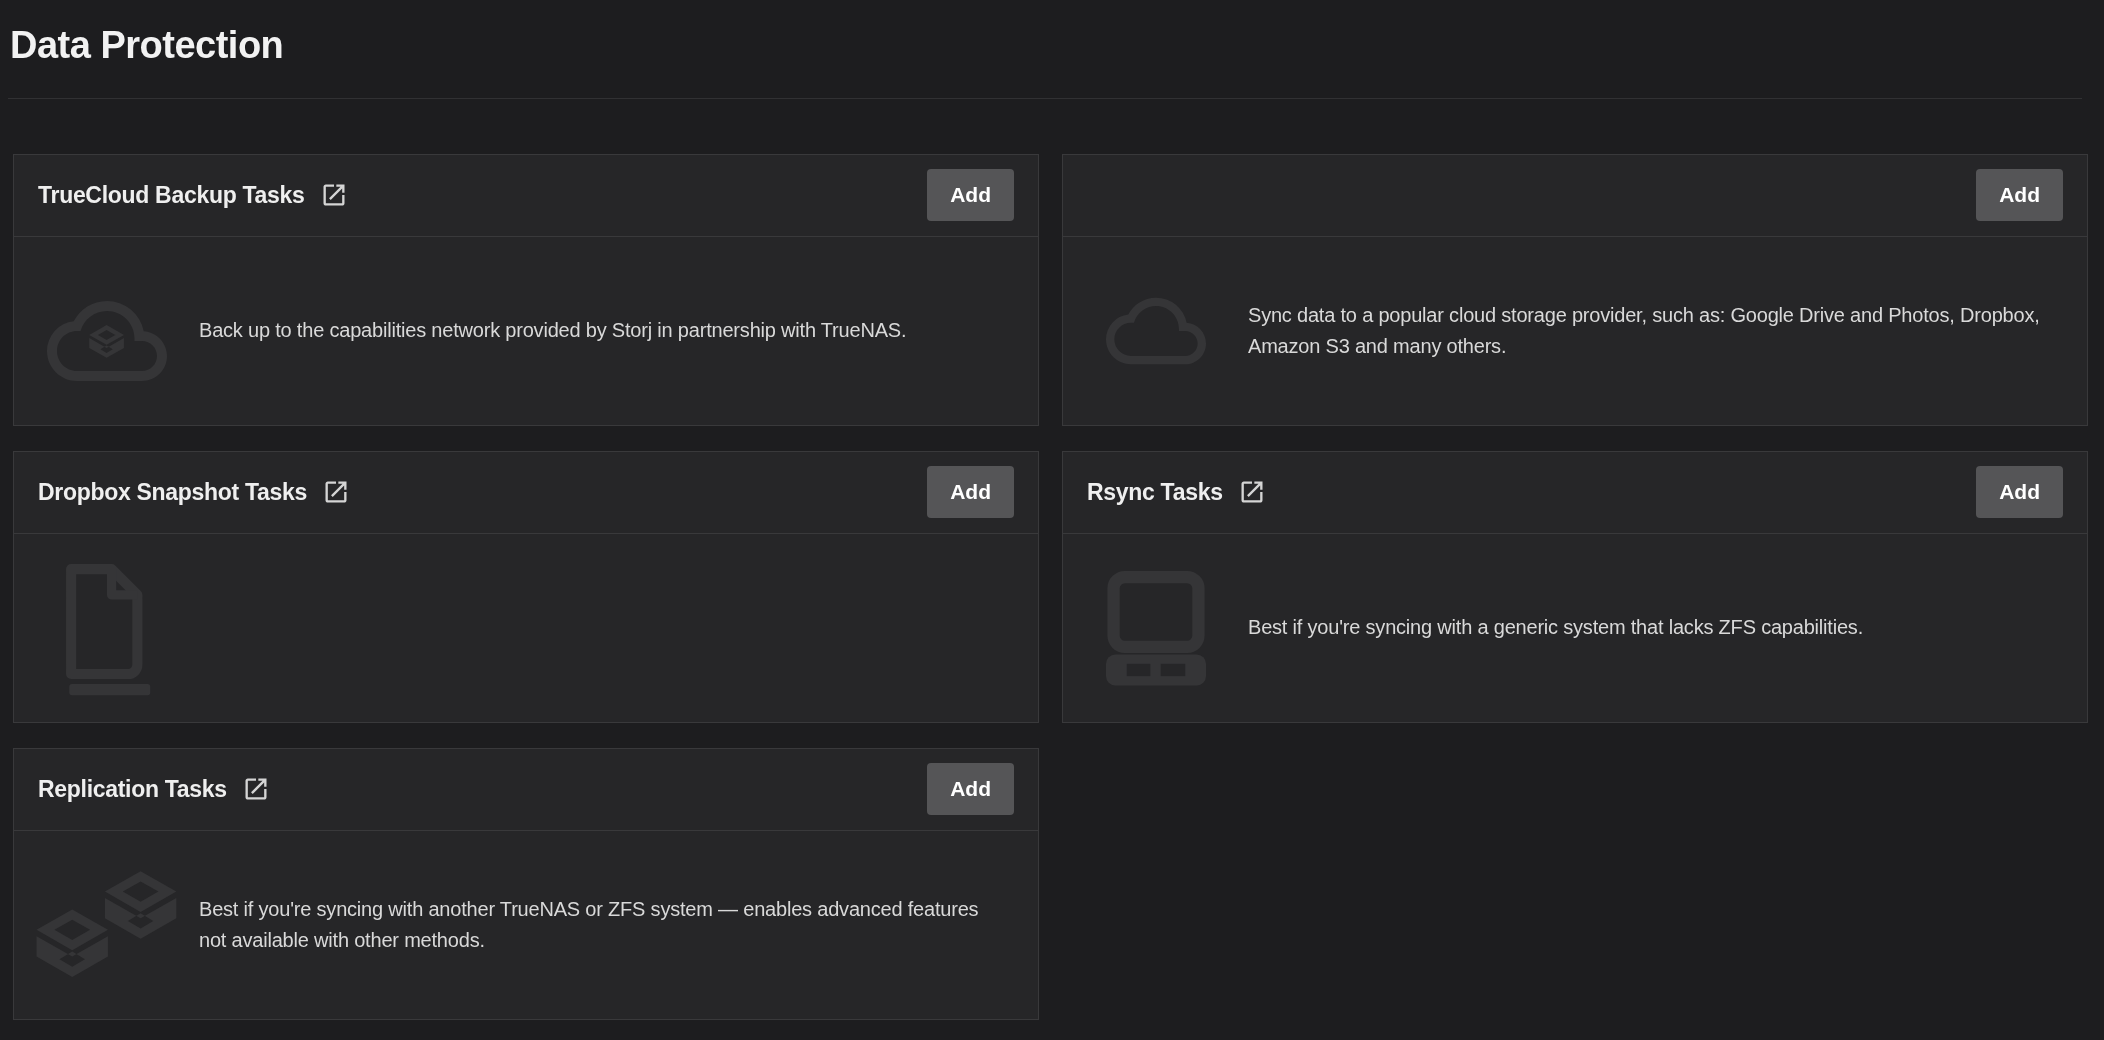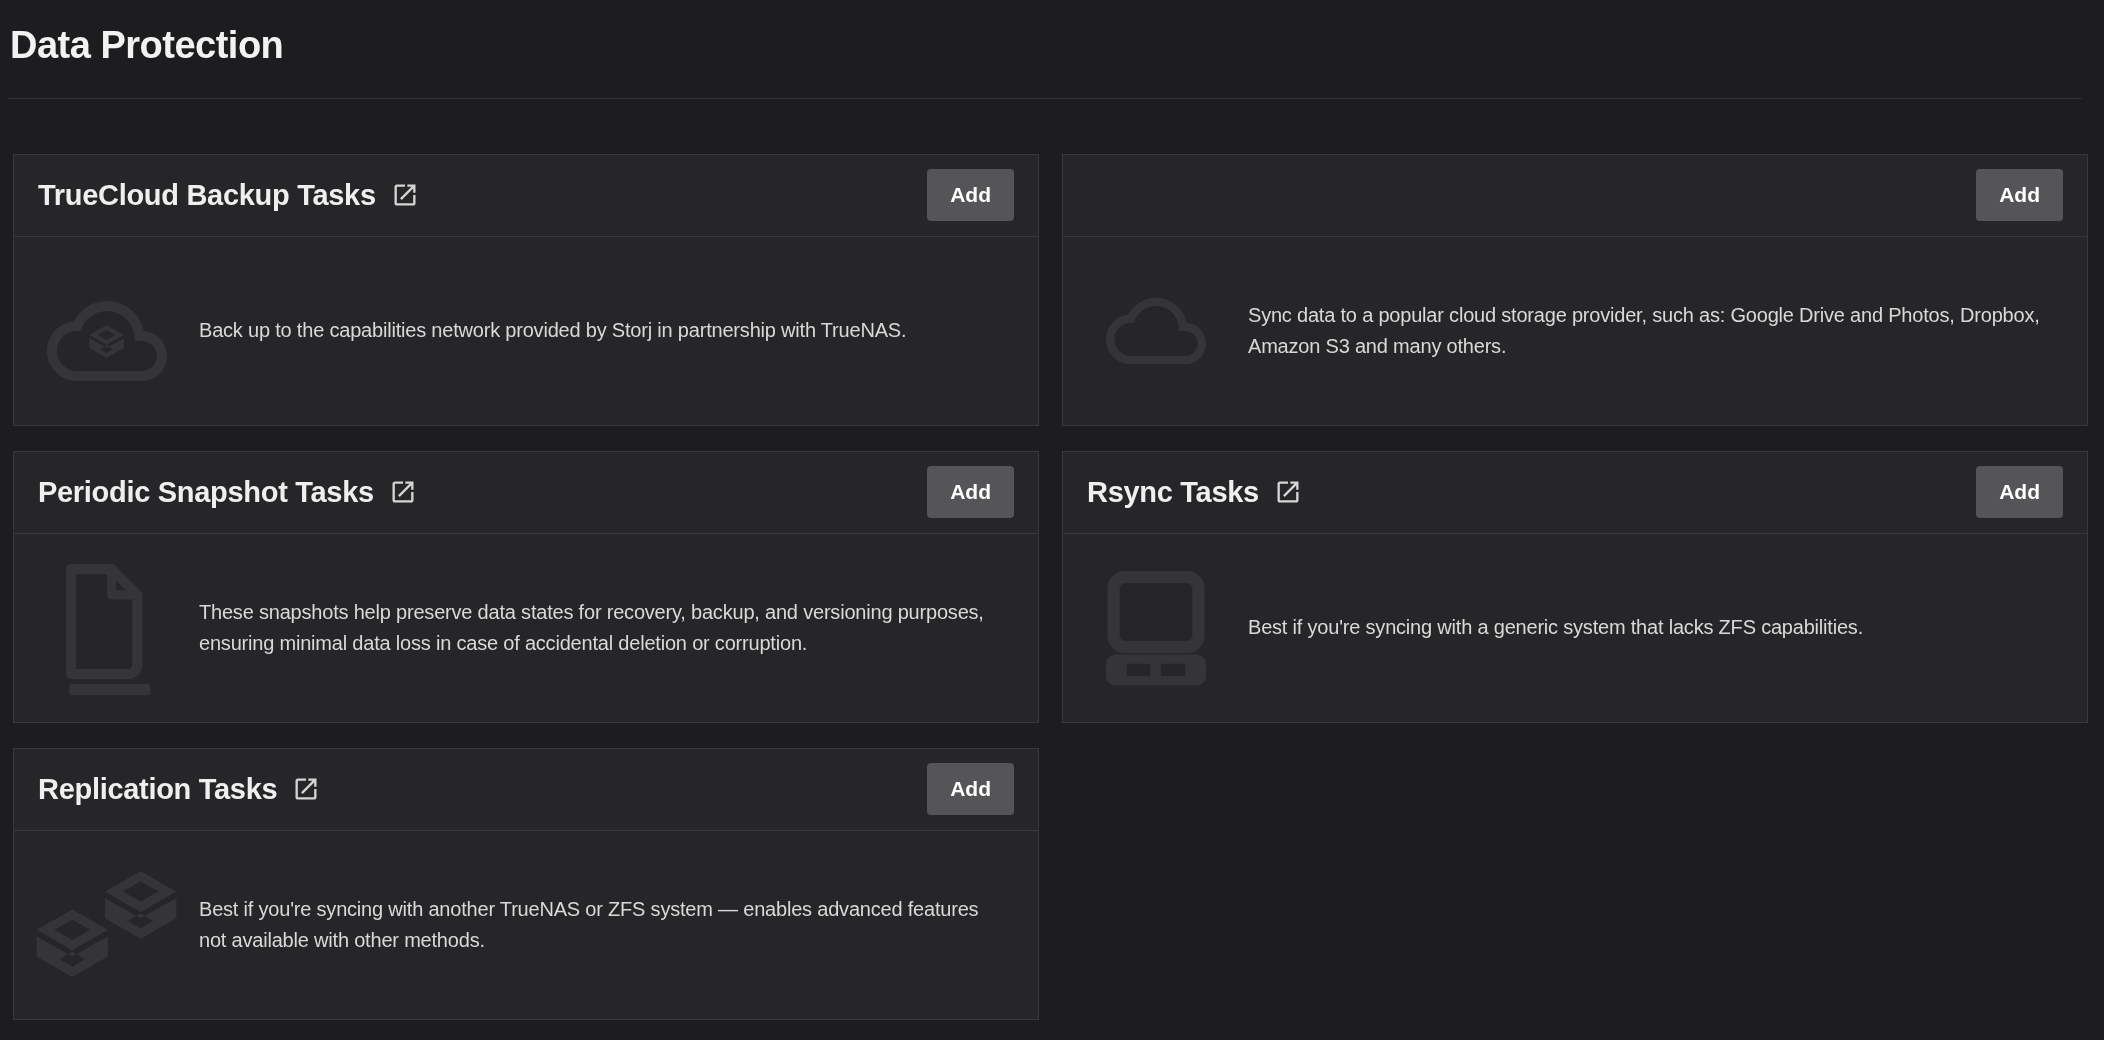--- a/index.html
+++ b/index.html
@@ -26,21 +26,21 @@
 
   .card { background:#262628; border:1px solid #39393b; }
   .card-header {
     height:82px; box-sizing:border-box;
     display:flex; align-items:center;
     padding:0 24px;
     border-bottom:1px solid #39393b;
   }
   .card-title-link { display:flex; align-items:center; gap:15px; cursor:pointer; }
   .card-title {
-    font-size:29px; font-weight:700; color:#efefef;
+    font-size:23px; font-weight:700; color:#efefef;
     letter-spacing:-0.3px; white-space:nowrap;
   }
   .external-link-icon { display:flex; align-items:center; }
   .external-link-icon svg { display:block; }
 
   .add-button {
     margin-left:auto;
     background:#555557; color:#ffffff;
     border:none; border-radius:4px;
     height:52px; padding:0 23px;
@@ -103,39 +103,38 @@
           </div>
       <div class="card-desc">
             <p>Back up to the capabilities network provided by Storj in partnership with TrueNAS.</p>
           </div>
     </div>
   </section>
 
   <section class="card">
     <div class="card-header">
       <a class="card-title-link">
-        <span class="card-title">Periodic Snapshot Tasks</span>
+        <span class="card-title">Dropbox Snapshot Tasks</span>
         <span class="external-link-icon">
           <svg viewBox="0 0 24 24" width="28" height="28" aria-hidden="true">
             <path fill="#d5d5d5" d="M19 19H5V5h7V3H5c-1.1 0-2 .9-2 2v14c0 1.1.9 2 2 2h14c1.1 0 2-.9 2-2v-7h-2v7zM14 3v2h3.59l-9.83 9.83 1.41 1.41L19 6.41V10h2V3h-7z"></path>
           </svg>
         </span>
       </a>
       <button class="add-button">Add</button>
     </div>
     <div class="card-body">
       <div class="icon-cell">
             <svg viewBox="0 0 112 150" width="104" height="138">
               <path d="M17 11 h44 l28 28 v76 a10 10 0 0 1 -10 10 h-62 z" fill="none" stroke="#353537" stroke-width="11" stroke-linejoin="round"></path>
               <path d="M61 11 v28 h28" fill="none" stroke="#353537" stroke-width="10" stroke-linejoin="round"></path>
               <rect x="15" y="136" width="88" height="12" rx="3" fill="#353537"></rect>
             </svg>
           </div>
       <div class="card-desc">
-            <p>These snapshots help preserve data states for recovery, backup, and versioning purposes, ensuring minimal data loss in case of accidental deletion or corruption.</p>
           </div>
     </div>
   </section>
 
   <section class="card">
     <div class="card-header">
       <a class="card-title-link">
         <span class="card-title">Replication Tasks</span>
         <span class="external-link-icon">
           <svg viewBox="0 0 24 24" width="28" height="28" aria-hidden="true">

